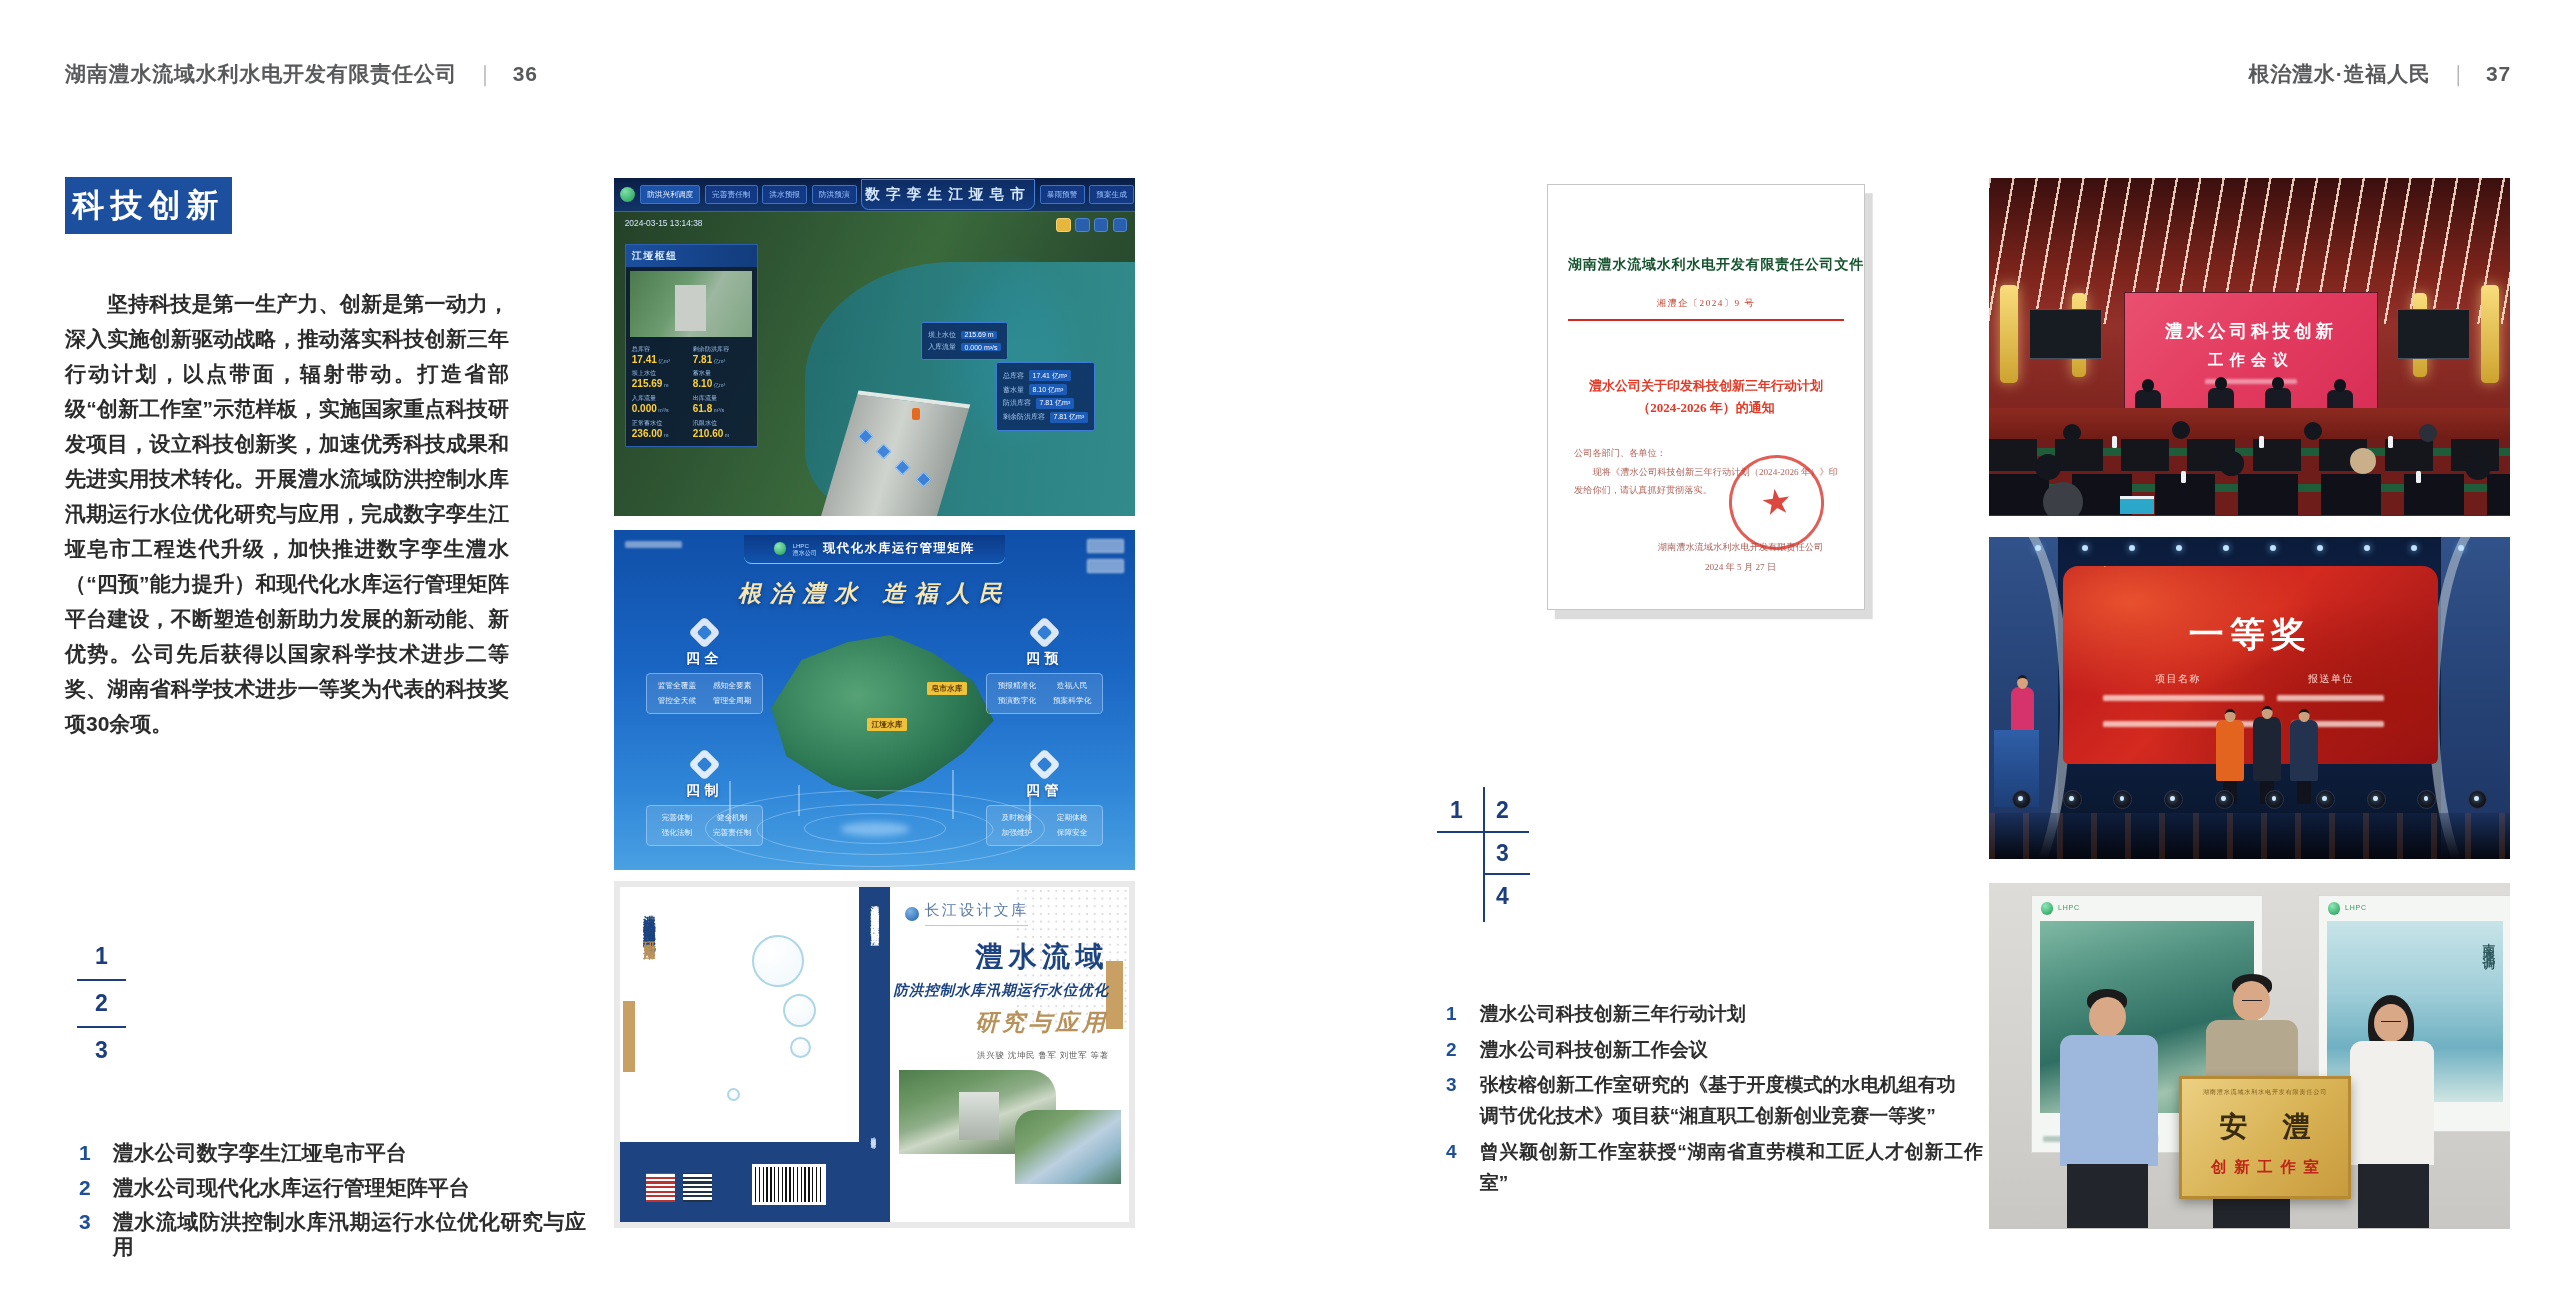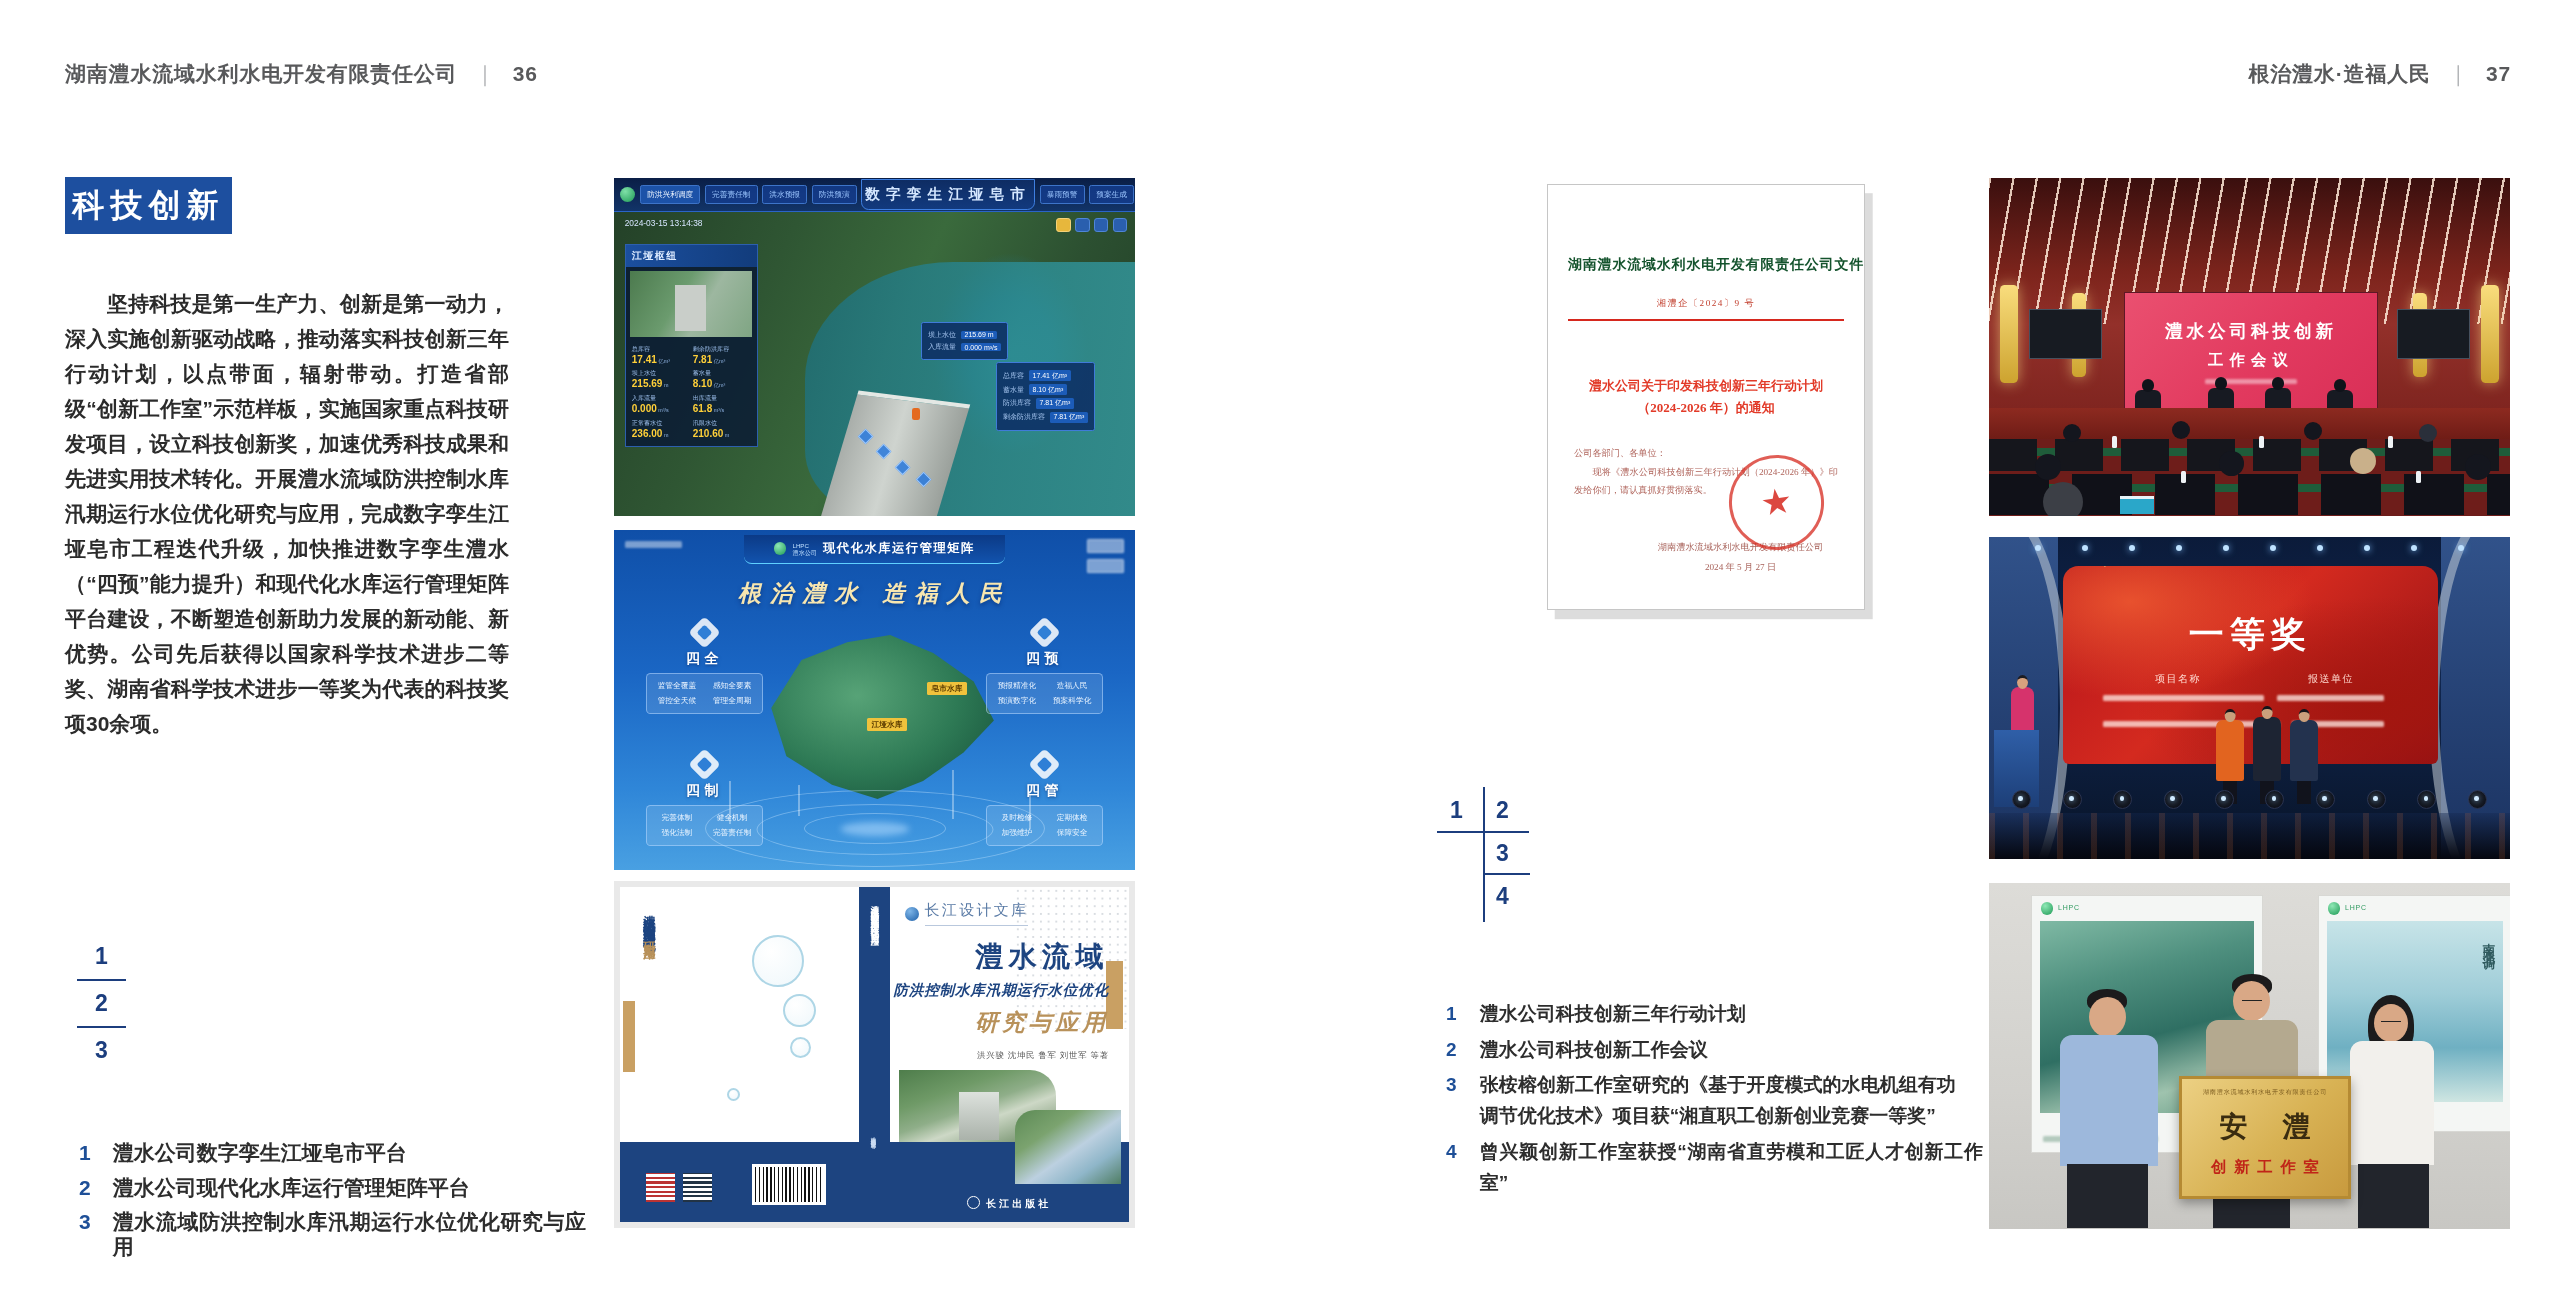--- a/index.html
+++ b/index.html
@@ -472,23 +472,20 @@
           <span class="bk-serieslogo"></span>
           <span class="bk-seriestxt">长江设计文库</span>
         </div>
         <div class="bk-t1">澧水流域</div>
         <div class="bk-t2">防洪控制水库汛期运行水位优化</div>
         <div class="bk-t3">研究与应用</div>
         <div class="bk-auth">洪兴骏  沈坤民  鲁军  刘世军  等著</div>
         <div class="bk-photo">
             <i></i>
           </div>
-        <div class="bk-band">
-          <div class="bk-pub"><span class="bk-publogo"></span><span>长江出版社</span></div>
-        </div>
         <div class="bk-photo2"></div>
       </div>
     </div>
   </div>
 
   <div class="fig" id="doc">
     <div class="doc-head">湖南澧水流域水利水电开发有限责任公司文件</div>
     <div class="doc-num">湘澧企〔2024〕9 号</div>
     <div class="doc-rule"></div>
     <div class="doc-title">

